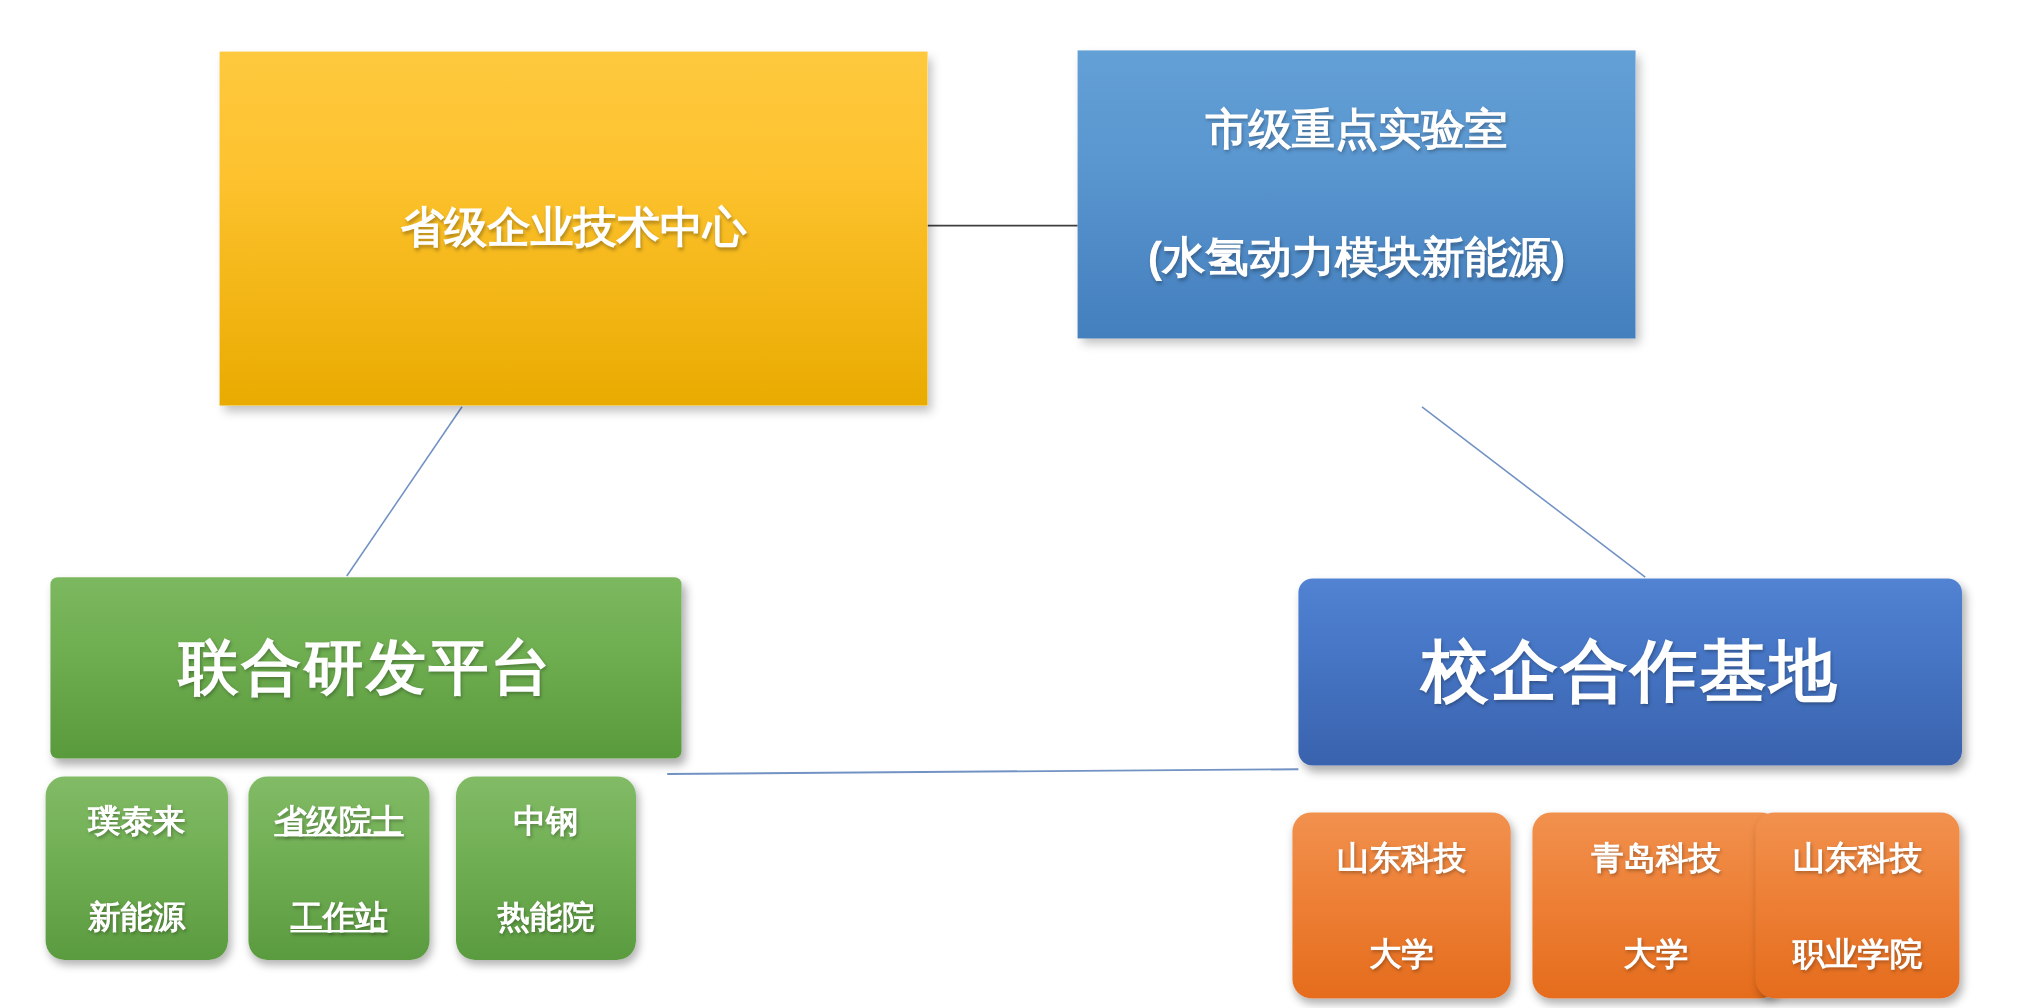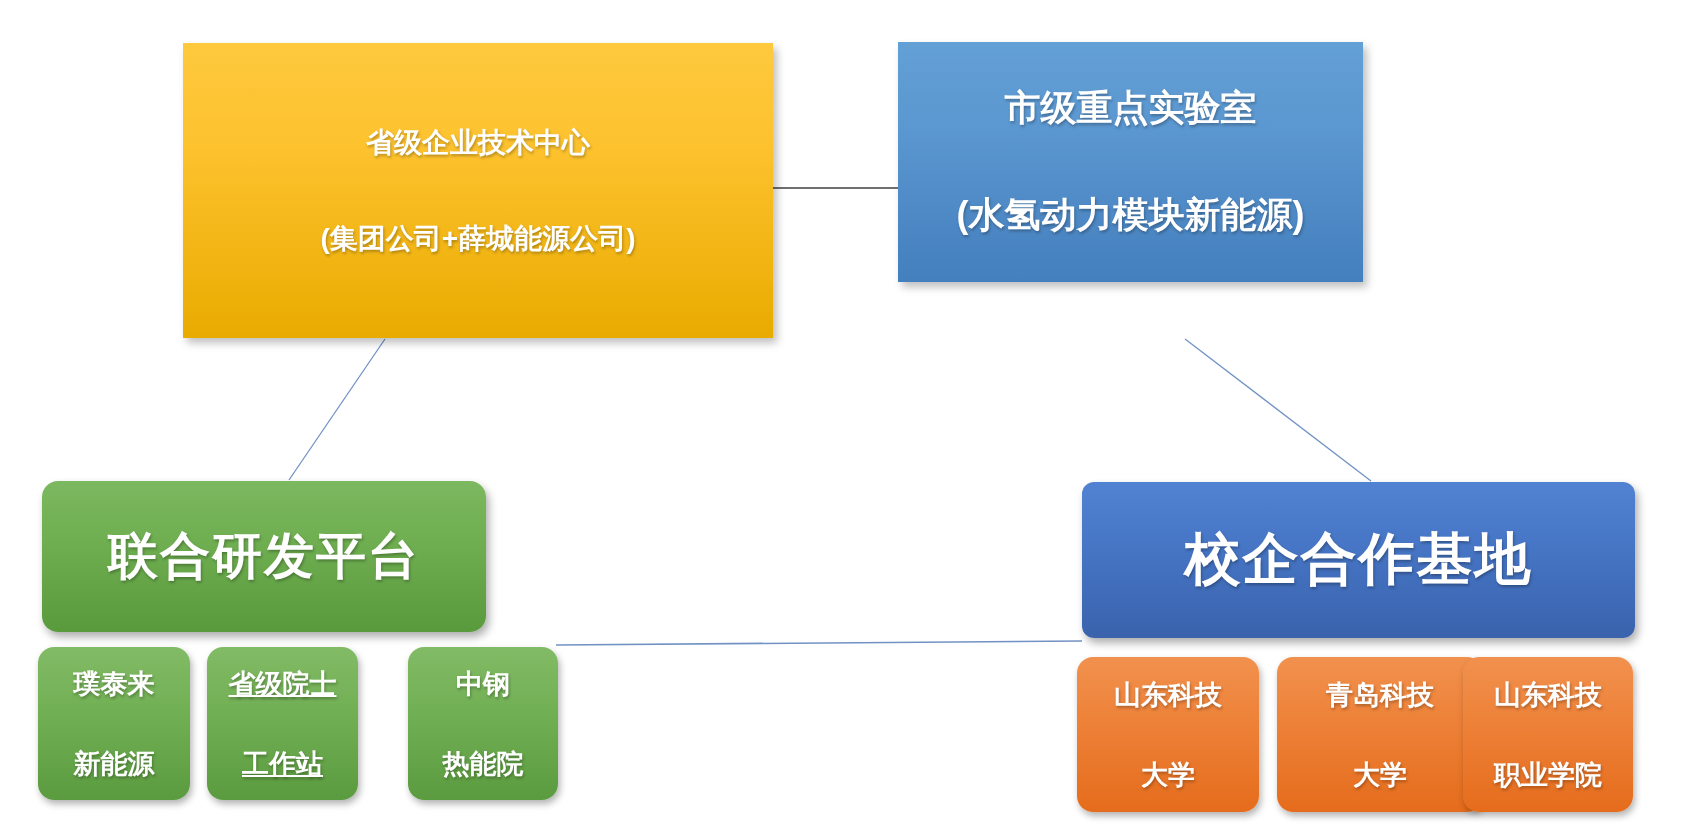--- a/index.html
+++ b/index.html
@@ -26,32 +26,32 @@
     text-align: center;
     color: #ffffff;
     font-weight: 700;
     text-shadow: 1px 2px 3px rgba(0,0,0,0.28);
   }
   
   .node-yellow {
     left: 183px; top: 43px; width: 590px; height: 295px;
     background: linear-gradient(180deg, #fec93e 0%, #fdc22e 35%, #e9ab00 100%);
     box-shadow: 4px 5px 8px rgba(0,0,0,0.25);
-    font-size: 28px; gap: 58px;
+    font-size: 36px; gap: 58px;
   }
   .node-blue-light {
     left: 898px; top: 42px; width: 465px; height: 240px;
     background: linear-gradient(180deg, #63a0d6 0%, #5b97d0 35%, #447fbe 100%);
     box-shadow: 4px 5px 8px rgba(0,0,0,0.25);
     font-size: 36px; gap: 58px;
   }
   
   .node-green-big {
-    left: 42px; top: 481px; width: 444px; height: 151px;
-    border-radius: 16px;
+    left: 42px; top: 481px; width: 526px; height: 151px;
+    border-radius: 6px;
     background: linear-gradient(180deg, #7cb85f 0%, #6fae51 40%, #599a3d 100%);
     box-shadow: 3px 5px 8px rgba(0,0,0,0.32);
     font-size: 50px; letter-spacing: 2px;
   }
   .node-blue-dark {
     left: 1082px; top: 482px; width: 553px; height: 156px;
     border-radius: 12px;
     background: linear-gradient(180deg, #5183d2 0%, #4676c5 40%, #3a62ad 100%);
     box-shadow: 3px 5px 8px rgba(0,0,0,0.32);
     font-size: 56px; letter-spacing: 2px;
@@ -61,47 +61,46 @@
     border-radius: 16px;
     font-size: 27px;
     gap: 44px;
     box-shadow: 2px 4px 7px rgba(0,0,0,0.3);
   }
   .node-green-small {
     top: 647px; height: 153px;
     background: linear-gradient(180deg, #82bb66 0%, #72b055 40%, #5b9b3f 100%);
   }
   .node-orange {
-    top: 657px; height: 155px;
+    top: 677px; height: 155px;
     background: linear-gradient(180deg, #f1914e 0%, #ee8239 40%, #e56c1c 100%);
     text-align: right;
   }
   .g1 { left: 38px;  width: 152px; }
   .g2 { left: 207px; width: 151px; text-decoration: underline; }
-  .g3 { left: 380px; width: 150px; margin-left: 28px; }
+  .g3 { left: 380px; width: 150px; }
   .o1 { left: 1077px; width: 182px; }
   .o2 { left: 1277px; width: 206px; }
   .o3 { left: 1463px; width: 170px; }
   .line-text { white-space: nowrap; }
 </style>
 </head>
 <body>
 
 <div class="canvas">
 
   <svg class="connectors">
     <line x1="773" y1="188" x2="898" y2="188" stroke-width="1.6" stroke="#3f3f3f"></line>
     <line x1="385" y1="339" x2="289" y2="480" stroke-width="1.3" stroke="#7292c4"></line>
     <line x1="1185" y1="339" x2="1371" y2="481" stroke-width="1.3" stroke="#7292c4"></line>
     <line x1="556" y1="645" x2="1082" y2="641" stroke-width="1.6" stroke="#7292c4"></line>
   </svg>
 
   <div class="box node-yellow">
     <div class="line-text">省级企业技术中心</div>
-    <div class="line-text">(集团公司+薛城能源公司)</div>
   </div>
 
   <div class="box node-blue-light">
     <div class="line-text">市级重点实验室</div>
     <div class="line-text">(水氢动力模块新能源)</div>
   </div>
 
   <div class="box node-green-big">
     <div class="line-text">联合研发平台</div>
   </div>

